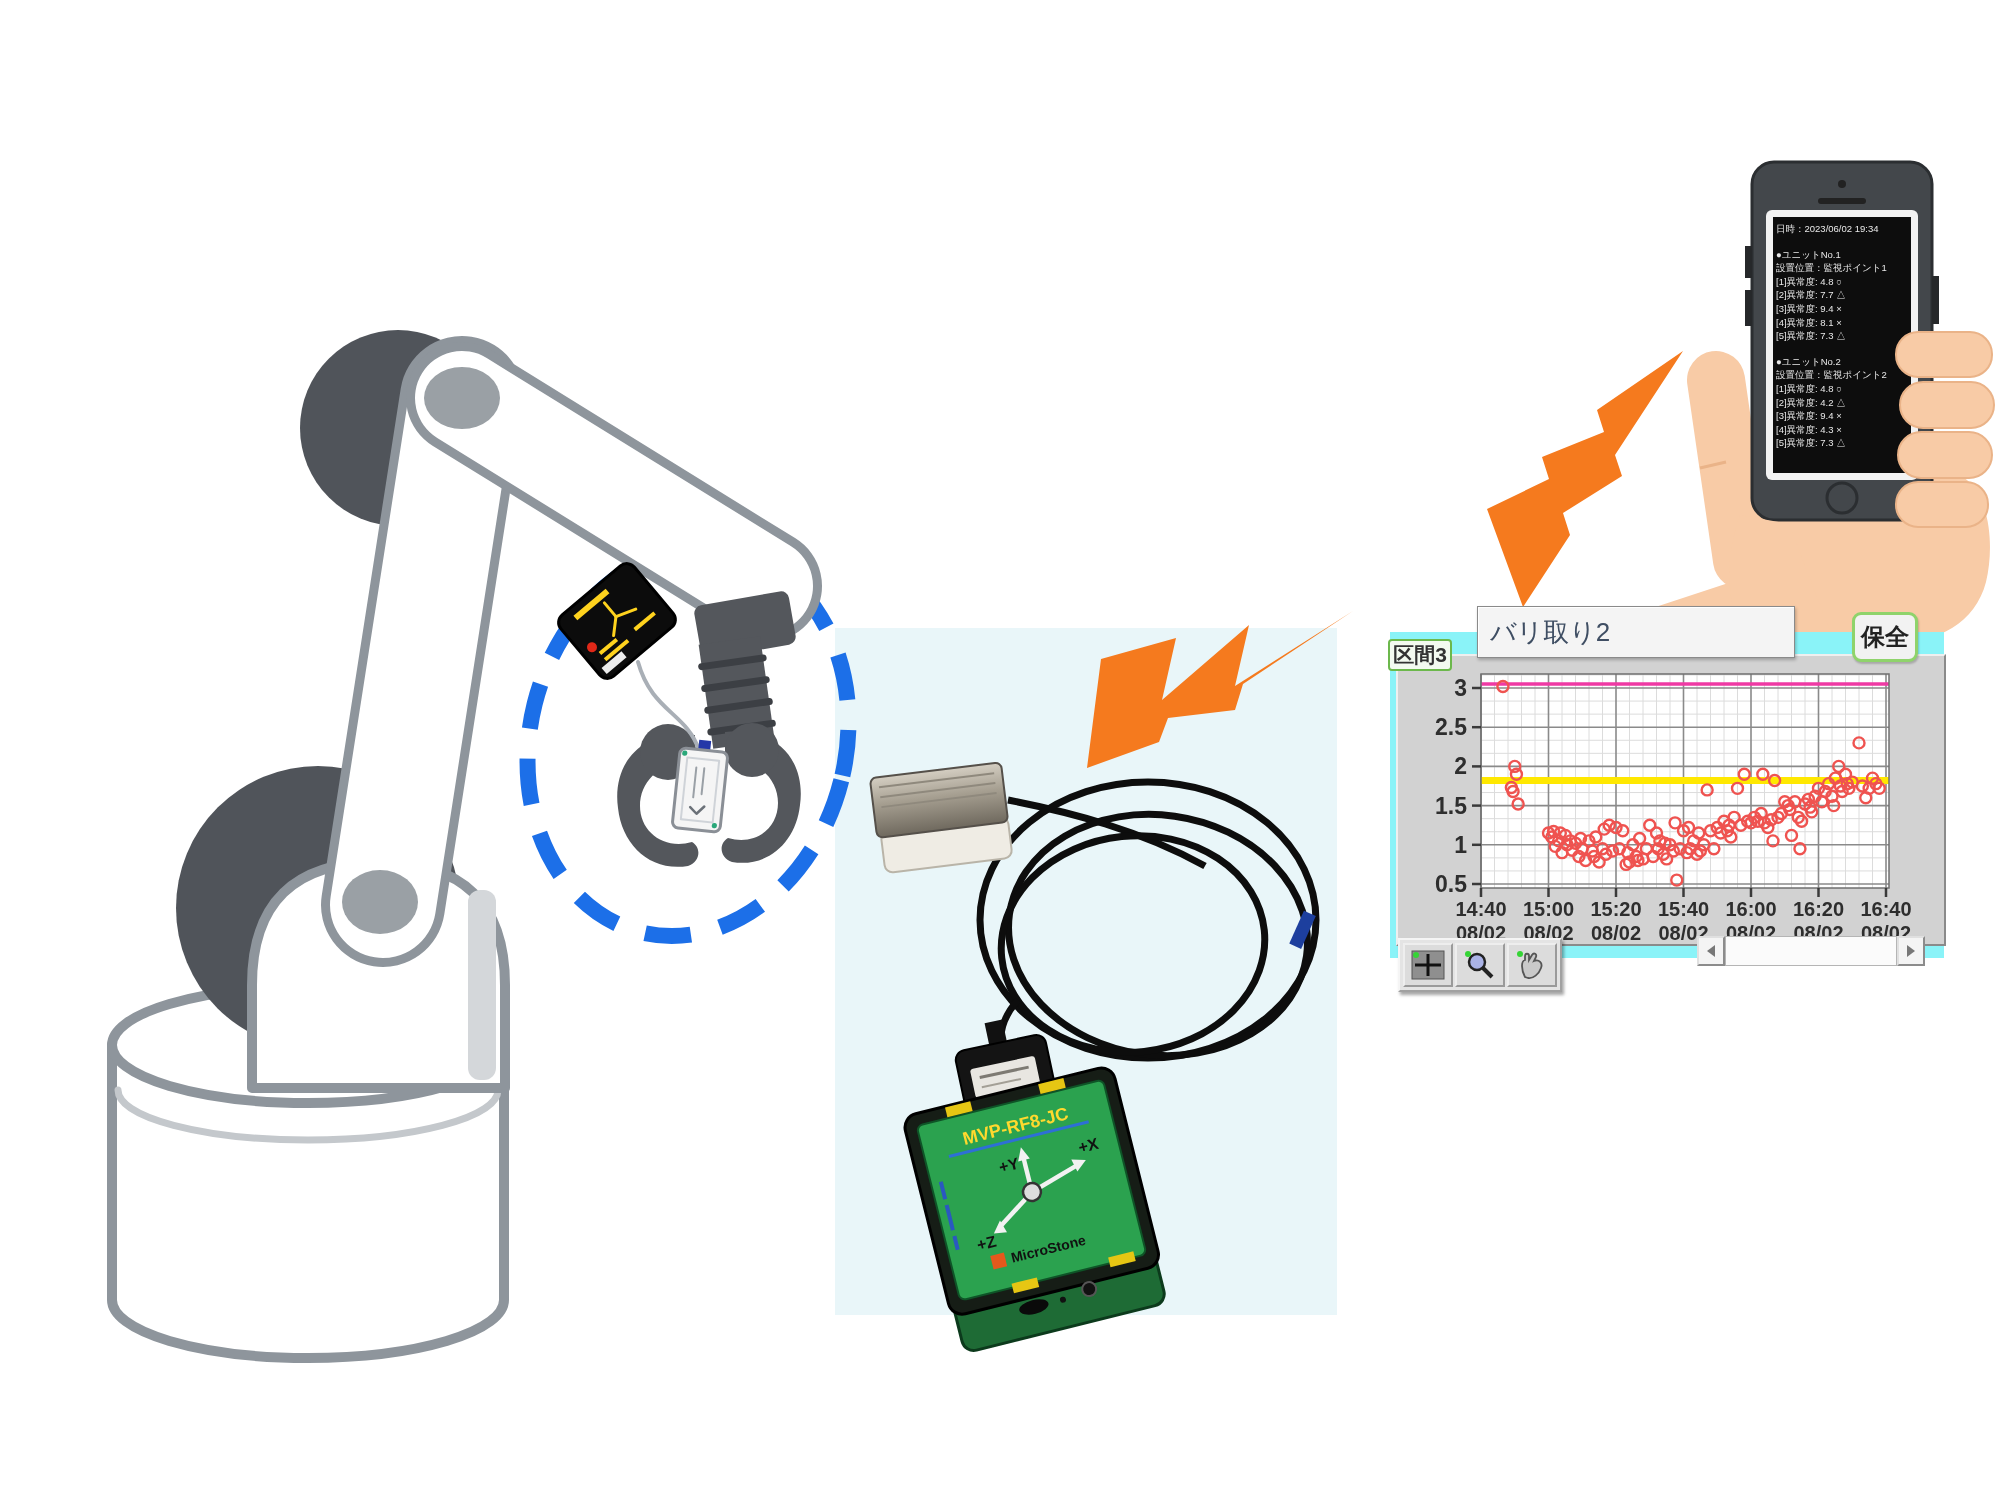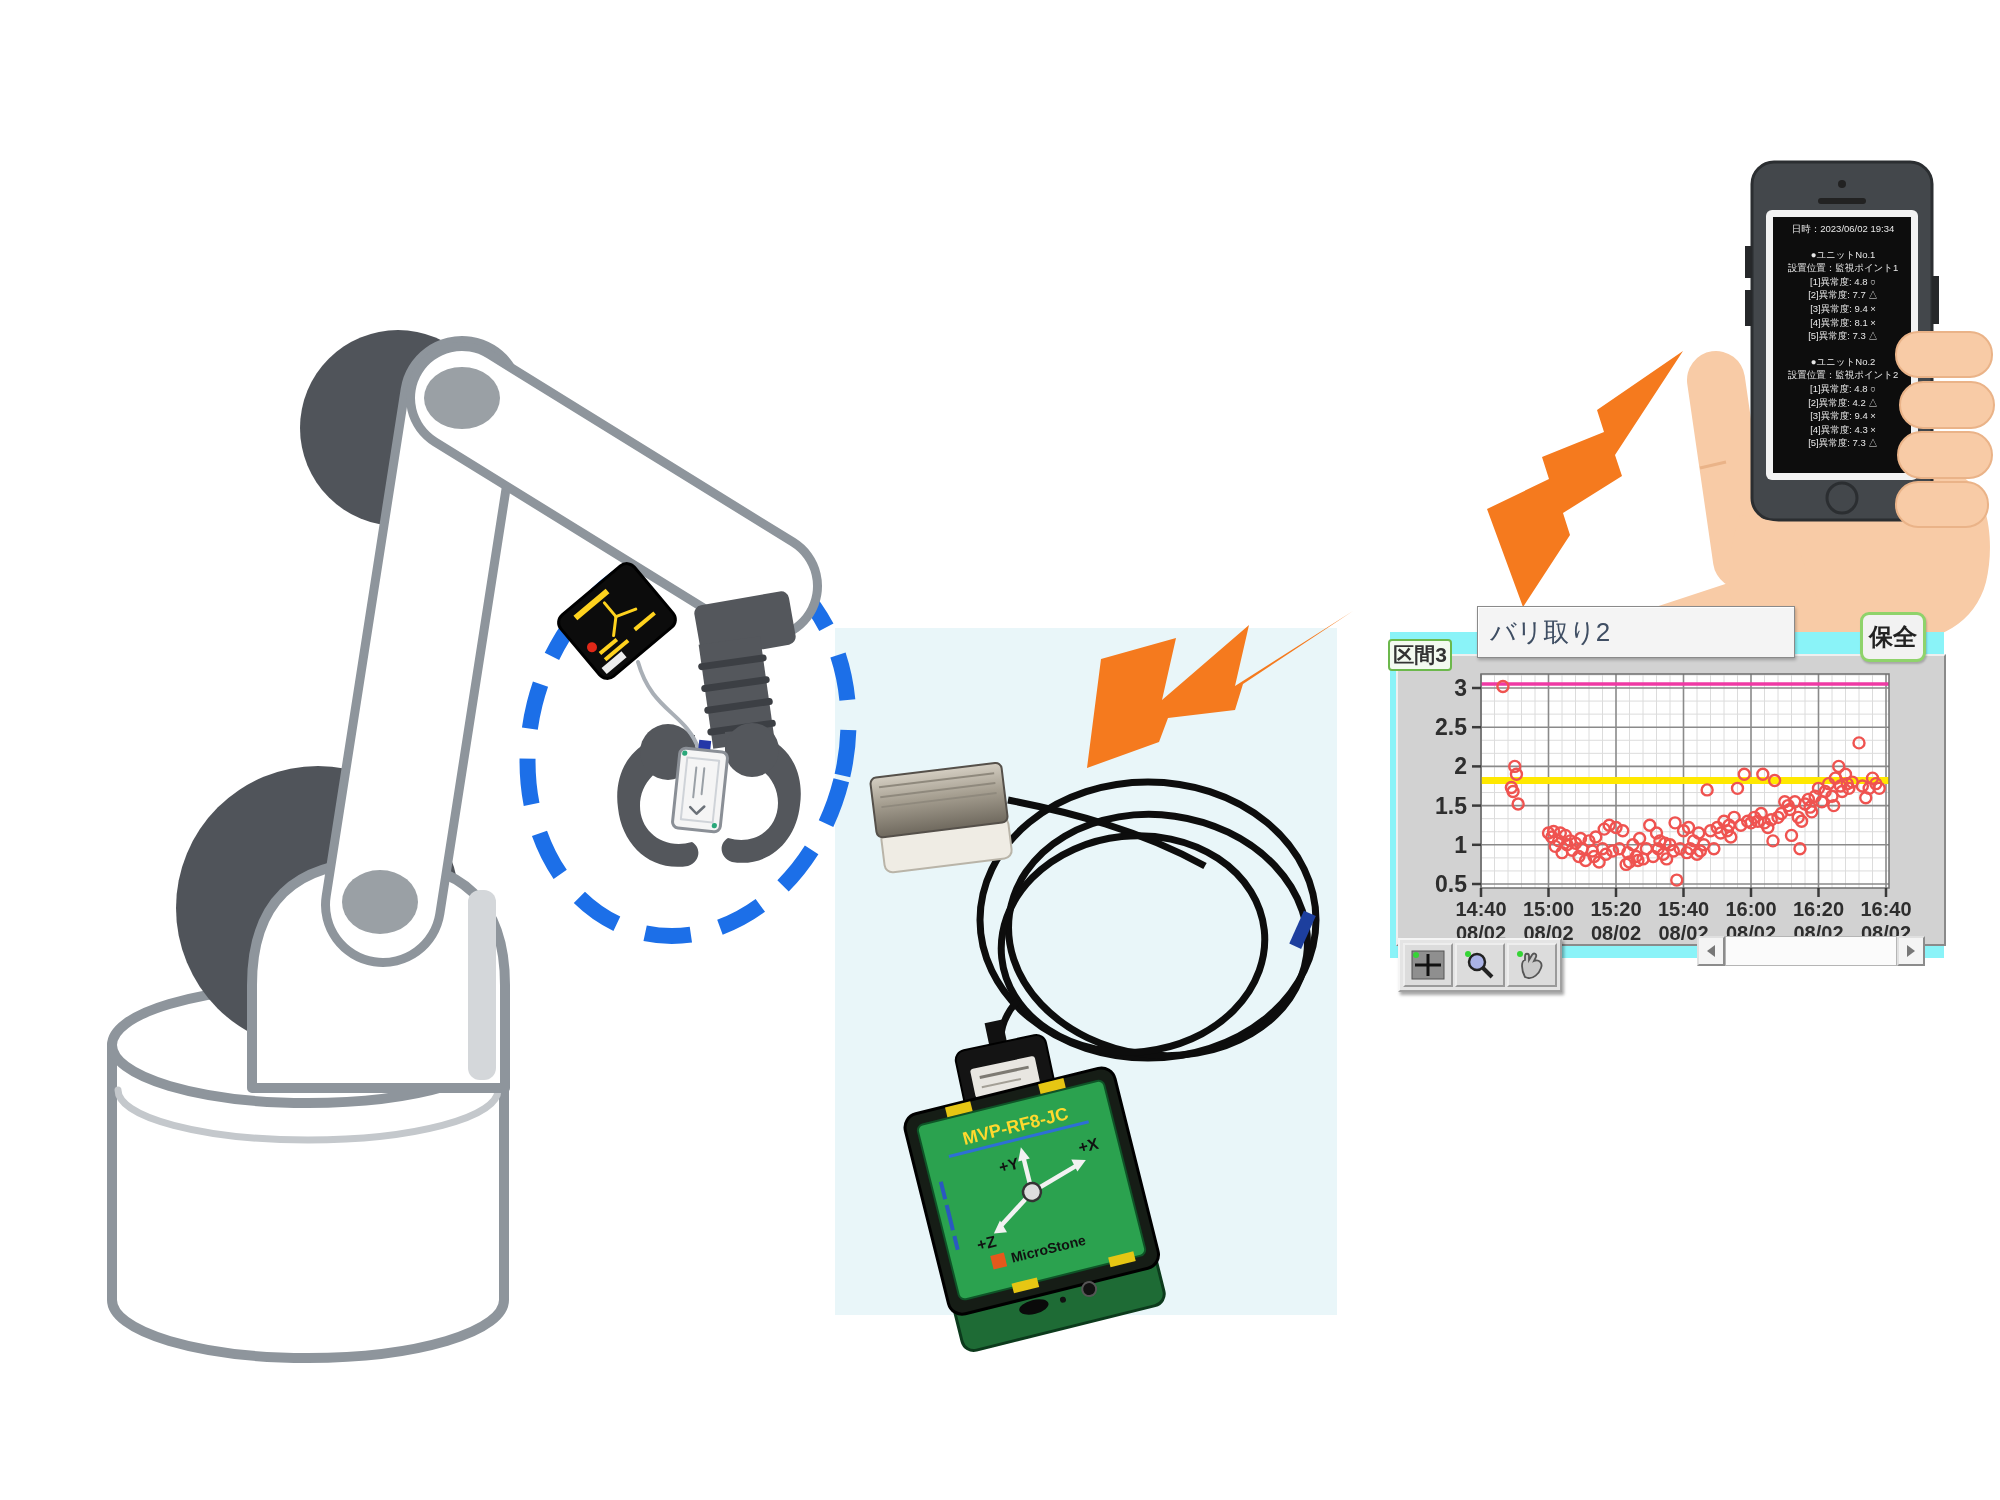--- a/index.html
+++ b/index.html
@@ -1,38 +1,38 @@
 <!DOCTYPE html>
 <html><head>
 <meta charset="utf-8">
 <style>
   html,body{margin:0;padding:0;background:#fff;}
   #canvas{position:relative;width:2000px;height:1500px;background:#ffffff;overflow:hidden;
           font-family:"Liberation Sans",sans-serif;}
   #scene{position:absolute;left:0;top:0;}
   
   #phone-text{position:absolute;left:1776px;top:222px;width:134px;height:250px;
-    color:#e8e8e8;font-size:9.5px;line-height:13.6px;letter-spacing:0;white-space:nowrap;overflow:hidden;text-align:center;}
+    color:#e8e8e8;font-size:9.5px;line-height:13.6px;letter-spacing:0;white-space:nowrap;overflow:hidden;}
   #phone-text .gap{height:12px;}
   
   #chart-win{position:absolute;left:1388px;top:600px;width:570px;height:410px;}
   .cyan-bg{position:absolute;left:2px;top:32px;width:554px;height:326px;}
   .win-body{position:absolute;left:8px;top:54px;width:550px;height:292px;background:#d2d2d2;
     border-top:2px solid #efefef;border-left:2px solid #efefef;
     border-right:2px solid #8a8a8a;border-bottom:2px solid #8a8a8a;box-sizing:border-box;}
   #plot-svg{position:absolute;left:8px;top:54px;}
   .interval-label{position:absolute;left:0;top:12px;width:64px;height:32px;background:#f3faf0;
     border:2px solid #6cb84c;border-radius:4px;color:#333;font-weight:bold;font-size:21px;
     display:flex;align-items:center;justify-content:center;box-sizing:border-box;margin-top:27px;}
   .title-field{position:absolute;left:89px;top:6px;width:318px;height:52px;background:#f4f4f4;
     border:1px solid #8a8a8a;box-shadow:inset 1px 1px 0 #ffffff,1px 2px 3px rgba(0,0,0,.25);
     font-size:26px;color:#3f4e63;display:flex;align-items:center;padding-left:12px;box-sizing:border-box;}
   .maint-btn{position:absolute;left:464px;top:12px;width:66px;height:50px;background:#f2f2f2;
     border:3px solid #8fd36b;border-radius:9px;font-size:24px;font-weight:bold;color:#222;
-    display:flex;align-items:center;justify-content:center;box-shadow:1px 2px 2px rgba(0,0,0,.2);box-sizing:border-box;margin-left:8px;}
+    display:flex;align-items:center;justify-content:center;box-shadow:1px 2px 2px rgba(0,0,0,.2);box-sizing:border-box;}
   .palette{position:absolute;left:10px;top:338px;height:54px;background:#e4e4e4;
     border:2px outset #f5f5f5;box-shadow:2px 3px 3px rgba(0,0,0,.35);display:flex;gap:2px;padding:3px;box-sizing:border-box;}
   .pal-btn{width:50px;height:44px;background:#dcdcdc;border:2px outset #eee;display:flex;
     align-items:center;justify-content:center;padding:0;}
   .scrollbar{position:absolute;left:309px;top:336px;width:228px;height:30px;display:flex;}
   .sb-btn{width:28px;height:30px;background:#f4f4f4;border:2px outset #e0e0e0;display:flex;
     align-items:center;justify-content:center;box-sizing:border-box;}
   .sb-track{flex:1;background:#fbfbfb;border:1px solid #b5b5b5;box-sizing:border-box;}
   .tri-l{width:0;height:0;border-top:6px solid transparent;border-bottom:6px solid transparent;border-right:8px solid #777;}
   .tri-r{width:0;height:0;border-top:6px solid transparent;border-bottom:6px solid transparent;border-left:8px solid #777;}

